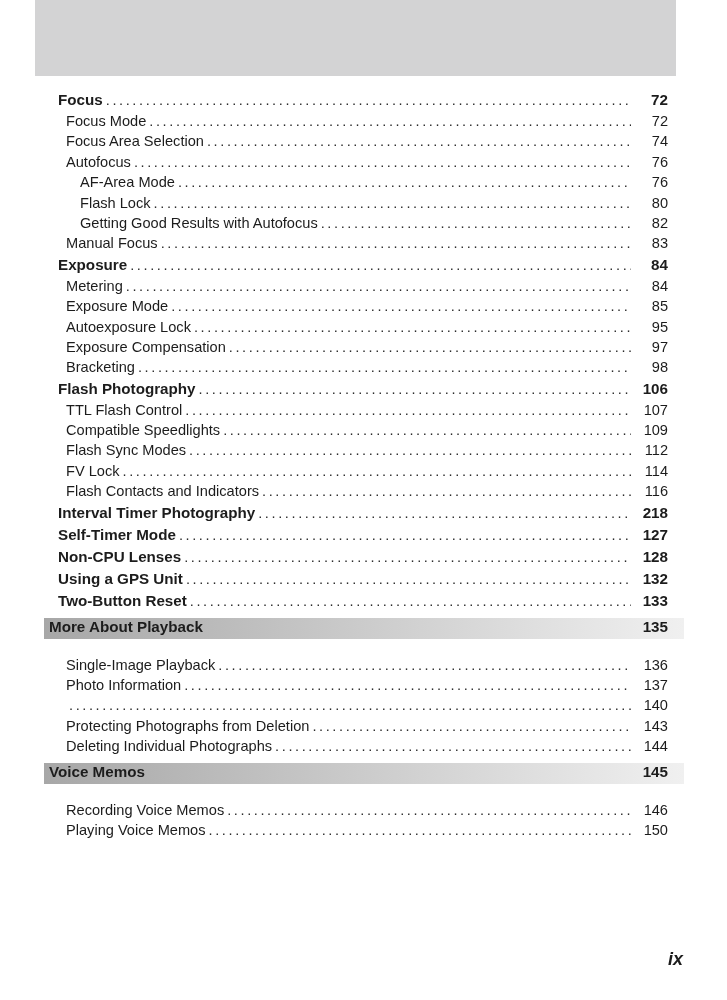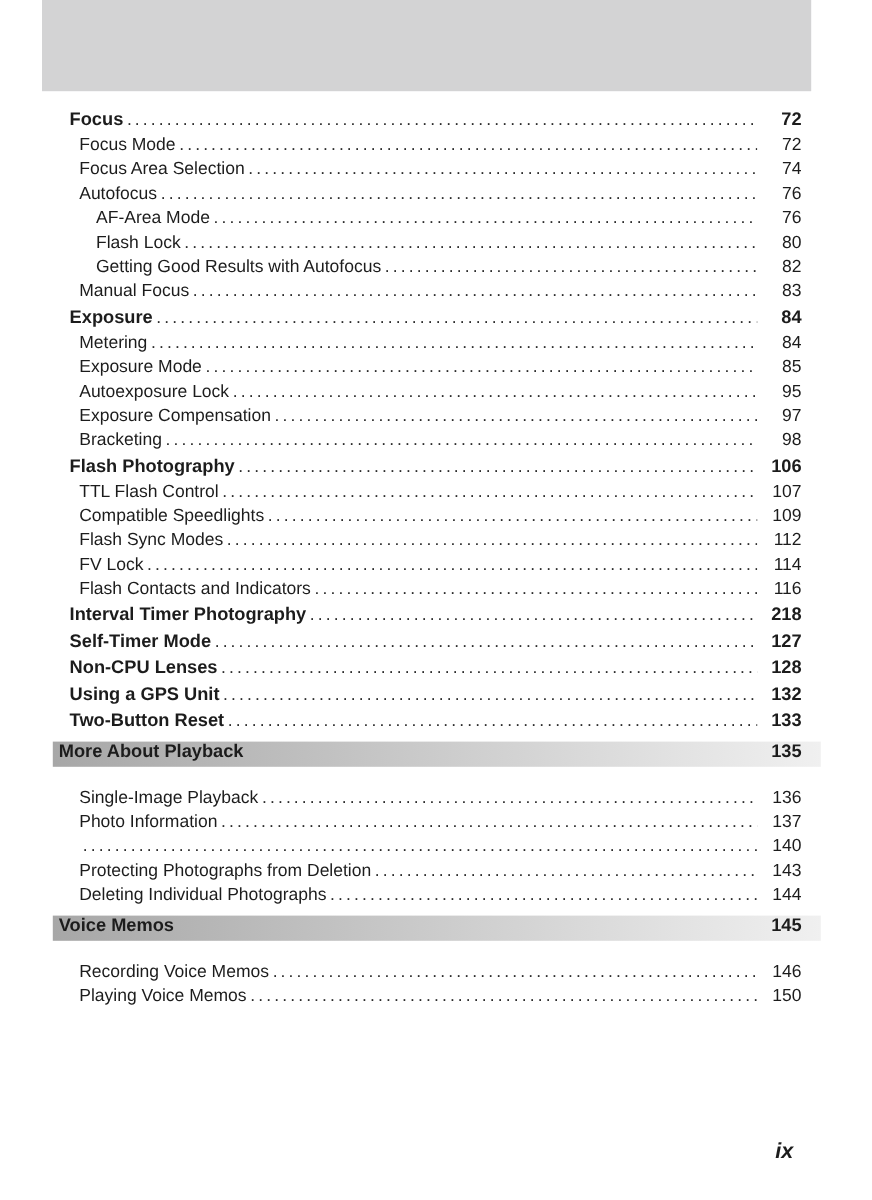--- a/index.html
+++ b/index.html
@@ -64,21 +64,21 @@
   }
   .style-section-bar .leader::after { content: ""; }
   .num {
     flex: 0 0 auto;
     min-width: 34px;
     text-align: right;
   }
   .footer {
     position: absolute;
     top: 949px;
-    right: 66px;
+    right: 44px;
     font-size: 18px;
     font-style: italic;
     font-weight: bold;
     color: #1c1c1c;
   }
 </style>
 </head>
 <body>
 
 <div class="top-band"></div>

